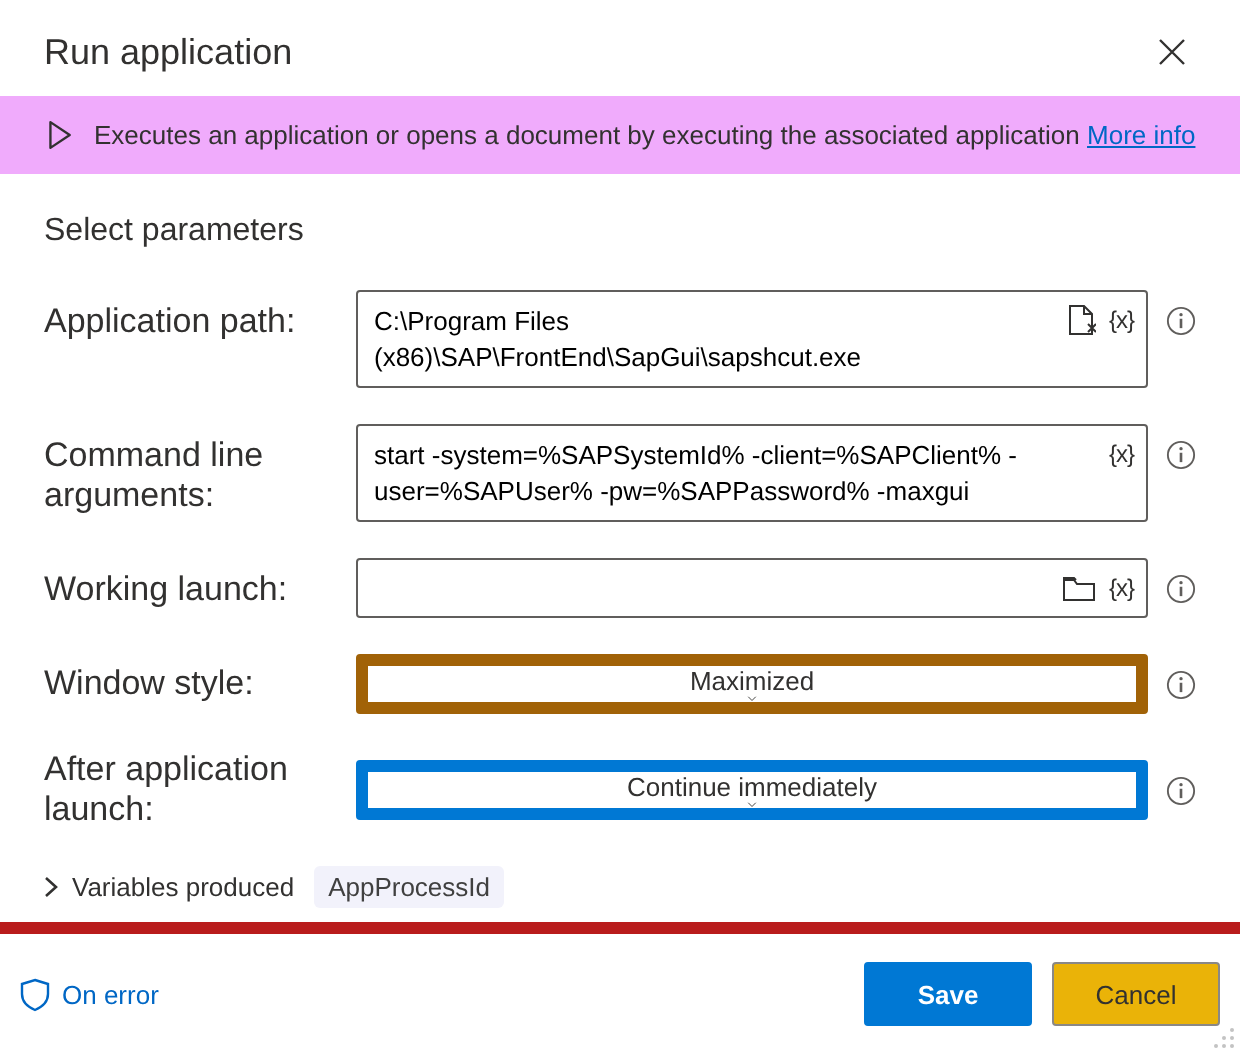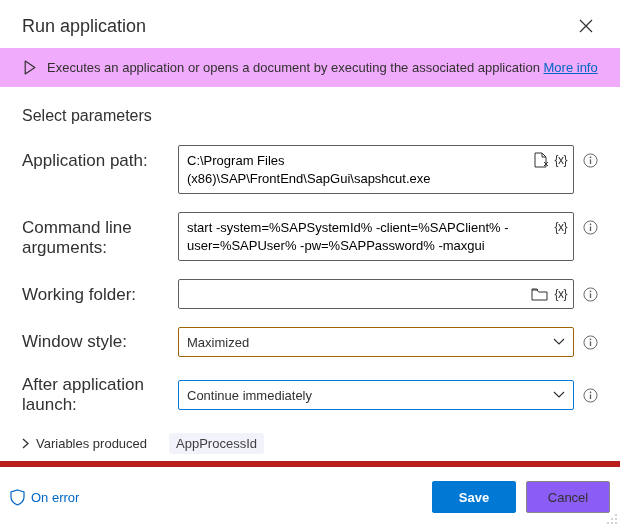--- a/index.html
+++ b/index.html
@@ -126,40 +126,41 @@
     height: 16px;
     display: flex;
     align-items: center;
     justify-content: center;
     margin-top: 7px;
     cursor: pointer;
   }
   .info-icon.center { margin-top: 0; align-self: center; }
   .select-wrap {
     position: relative;
-    border: 1px solid #a16207;
+    border: 6px solid #a16207;
     border-radius: 2px;
     height: 30px;
     display: flex;
     align-items: center;
     padding: 0 8px;
     cursor: pointer;
     background: #fff;
+    flex-direction: column;
   }
   .select-wrap.blue {
     border-color: #0078d4;
   }
   .select-value {
     flex: 1 1 auto;
     font-size: 13px;
   }
   .vars-row {
     display: flex;
     align-items: center;
-    gap: 22px;
+    gap: 10px;
     margin-top: 18px;
     font-size: 13px;
   }
   .vars-chevron {
     display: flex;
     align-items: center;
     gap: 6px;
     cursor: pointer;
   }
   .var-chip {
@@ -192,21 +193,21 @@
     margin-left: 12px;
   }
   .btn {
     min-width: 84px;
     height: 32px;
     border-radius: 2px;
     font-size: 13px;
     font-family: inherit;
     cursor: pointer;
     border: 1px solid #8a8886;
-    background: #8b5cf6;
+    background: #eab308;
     color: #323130;
   }
   .btn.primary {
     background: #0078d4;
     border-color: #0078d4;
     color: #fff;
     font-weight: 600;
   }
   .resize-grip {
     position: absolute;
@@ -287,21 +288,21 @@
       <div class="info-icon">
         <svg width="15" height="15" viewBox="0 0 16 16">
             <circle cx="8" cy="8" r="7" fill="none" stroke="#605e5c" stroke-width="1"></circle>
             <circle cx="8" cy="4.6" r="0.9" fill="#605e5c"></circle>
             <rect x="7.3" y="6.8" width="1.4" height="5" fill="#605e5c"></rect>
           </svg>
       </div>
     </div>
 
     <div class="field-row">
-      <div class="field-label">Working folder:</div>
+      <div class="field-label">Working launch:</div>
       <div class="field-control">
         <div class="text-input-wrap single">
           <input type="text" class="text-input" value="" style="">
           <div class="input-tools center">
             <button class="tool-btn">
               <svg width="17" height="14" viewBox="0 0 17 14">
                   <path d="M1 3 h5 l1.5 2 H16 v8 H1 z M1 3 v-1 h5 l1 1" fill="none" stroke="#323130" stroke-width="1"></path>
                 </svg>
             </button>
             <button class="tool-btn">

